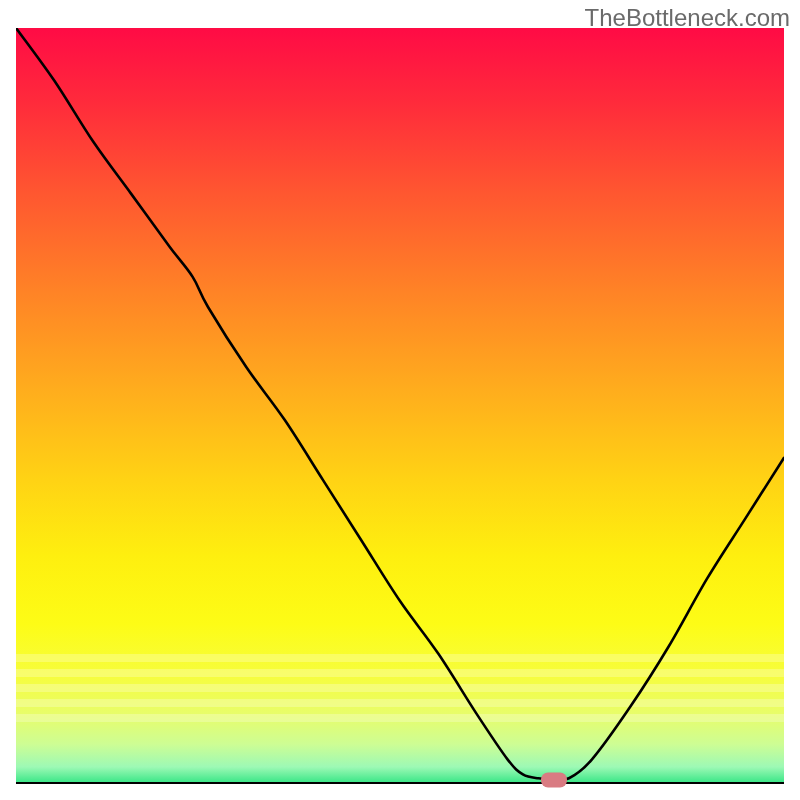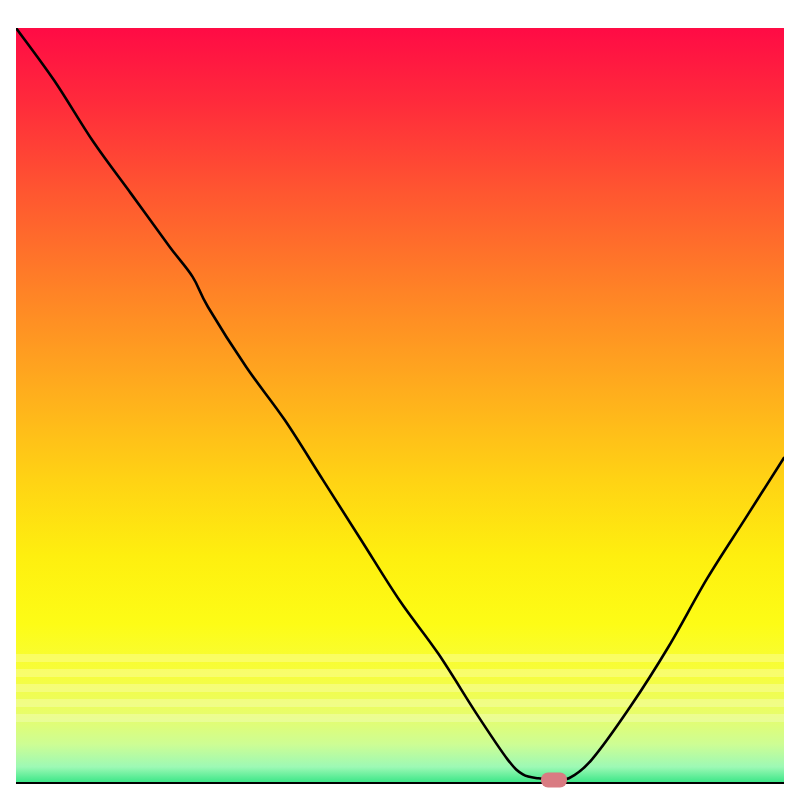--- a/index.html
+++ b/index.html
@@ -60,20 +60,21 @@
     height: 15px;
     background: #d97b82;
     border-radius: 7px;
     transform: translate(-50%, -50%);
   }
 </style>
 </head>
 <body>
 
 <div class="chart-container">
+  <div class="watermark">TheBottleneck.com</div>
 
   <div class="plot-area">
     <div class="fade-band" style="bottom:120px"></div>
     <div class="fade-band" style="bottom:105px"></div>
     <div class="fade-band" style="bottom:90px"></div>
     <div class="fade-band" style="bottom:75px"></div>
     <div class="fade-band" style="bottom:60px"></div>
 
     <svg class="curve" viewBox="0 0 768 756" preserveAspectRatio="none">
       <path fill="none" stroke="#000" stroke-width="2.6" stroke-linecap="round" d="M 0.00 0.00 C 6.40 8.82, 25.60 34.02, 38.40 52.92 C 51.20 71.82, 64.00 94.50, 76.80 113.40 C 89.60 132.30, 102.40 148.68, 115.20 166.32 C 128.00 183.96, 143.36 205.38, 153.60 219.24 C 163.84 233.10, 170.24 239.40, 176.64 249.48 C 183.04 259.56, 183.04 264.60, 192.00 279.72 C 200.96 294.84, 217.60 321.30, 230.40 340.20 C 243.20 359.10, 256.00 374.22, 268.80 393.12 C 281.60 412.02, 294.40 433.44, 307.20 453.60 C 320.00 473.76, 332.80 493.92, 345.60 514.08 C 358.40 534.24, 371.20 555.66, 384.00 574.56 C 396.80 593.46, 409.60 608.58, 422.40 627.48 C 435.20 646.38, 449.28 670.32, 460.80 687.96 C 472.32 705.60, 483.84 723.24, 491.52 733.32 C 499.20 743.40, 501.76 745.29, 506.88 748.44 C 512.00 751.59, 517.12 751.59, 522.24 752.22 C 527.36 752.85, 532.48 752.22, 537.60 752.22 C 542.72 752.22, 546.56 755.37, 552.96 752.22 C 559.36 749.07, 565.76 745.29, 576.00 733.32 C 586.24 721.35, 601.60 699.30, 614.40 680.40 C 627.20 661.50, 640.00 641.34, 652.80 619.92 C 665.60 598.50, 678.40 573.30, 691.20 551.88 C 704.00 530.46, 716.80 511.56, 729.60 491.40 C 742.40 471.24, 761.60 441.00, 768.00 430.92" id="curve-path"></path>

